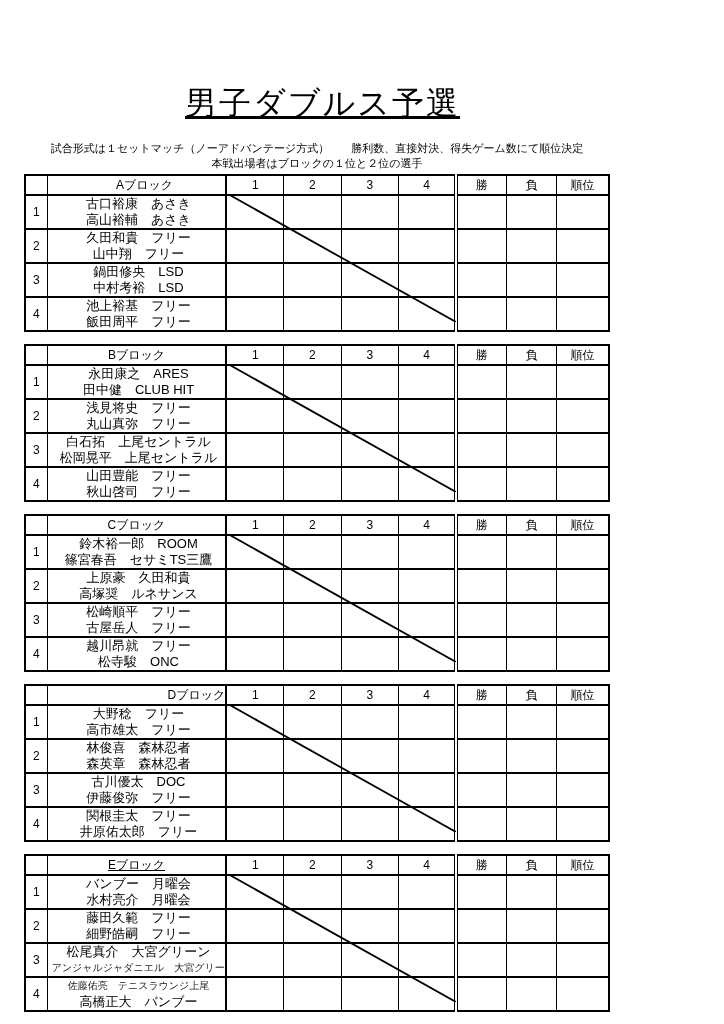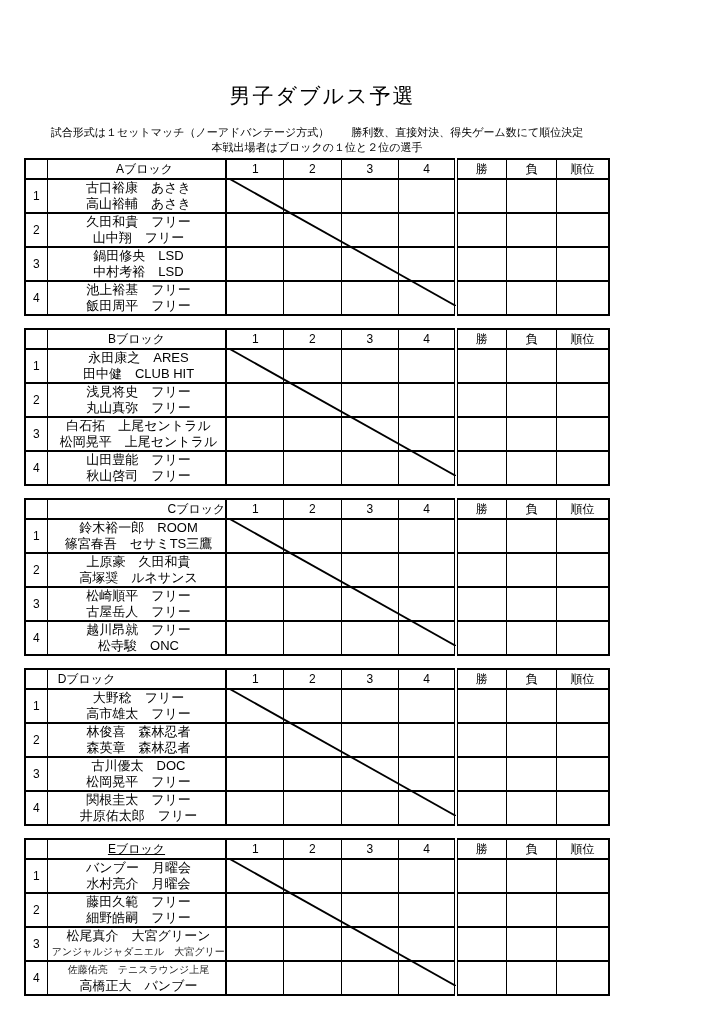--- a/index.html
+++ b/index.html
@@ -7,21 +7,21 @@
   body {
     width:724px; height:1024px;
     background:#ffffff; color:#000;
     font-family:"Liberation Sans","DejaVu Sans",sans-serif;
     overflow:hidden;
   }
   .content { width:634px; }
   .title {
     margin:82px 0 16px 11px;
     text-align:center;
-    font-size:21px; font-weight:500; letter-spacing:2px;
+    font-size:32px; font-weight:500; letter-spacing:2px;text-decoration:underline;
   }
   .sub { text-align:center; font-size:11px; line-height:15px; white-space:nowrap;font-family:Liberation Mono, monospace; }
 
   .blk { position:relative; width:590px; margin:2px 0 12px 24px; }
   table.grid {
     border-collapse:collapse; table-layout:fixed;
     width:586px; border:2px solid #000;
   }
   col.c-n  { width:22px; }
   col.c-nm { width:178px; }
@@ -232,21 +232,21 @@
           <col class="c-m">
           <col class="c-m">
           <col class="c-m">
           <col class="c-s">
           <col class="c-s">
           <col class="c-r">
         </colgroup>
       <tbody>
         <tr class="hd">
           <td class="n"></td>
-          <td class="nm" style="text-align:right;padding-left:0;">Cブロック</td>
+          <td class="nm" style="text-align:center;padding-left:0;">Cブロック</td>
           <td class="m">1</td>
           <td class="m">2</td>
           <td class="m">3</td>
           <td class="m">4</td>
           <td class="w">勝</td>
           <td class="l">負</td>
           <td class="r">順位</td>
         </tr>
         <tr class="bd">
           <td class="n">1</td>
@@ -320,21 +320,21 @@
           <col class="c-m">
           <col class="c-m">
           <col class="c-m">
           <col class="c-s">
           <col class="c-s">
           <col class="c-r">
         </colgroup>
       <tbody>
         <tr class="hd">
           <td class="n"></td>
-          <td class="nm" style="text-align:left;padding-left:10px;">Dブロック</td>
+          <td class="nm" style="text-align:right;padding-left:16px;">Dブロック</td>
           <td class="m">1</td>
           <td class="m">2</td>
           <td class="m">3</td>
           <td class="m">4</td>
           <td class="w">勝</td>
           <td class="l">負</td>
           <td class="r">順位</td>
         </tr>
         <tr class="bd">
           <td class="n">1</td>
@@ -361,21 +361,21 @@
             <td class="m"></td>
             <td class="m"></td>
           <td class="w"></td>
             <td class="l"></td>
             <td class="r"></td>
         </tr>
         <tr class="bd">
           <td class="n">3</td>
           <td class="nm">
             <div class="p">古川優太　DOC</div>
-            <div class="p">松岡晃平　フリー</div>
+            <div class="p">伊藤俊弥　フリー</div>
           </td>
           <td class="m"></td>
             <td class="m"></td>
             <td class="m"></td>
             <td class="m"></td>
           <td class="w"></td>
             <td class="l"></td>
             <td class="r"></td>
         </tr>
         <tr class="bd">

